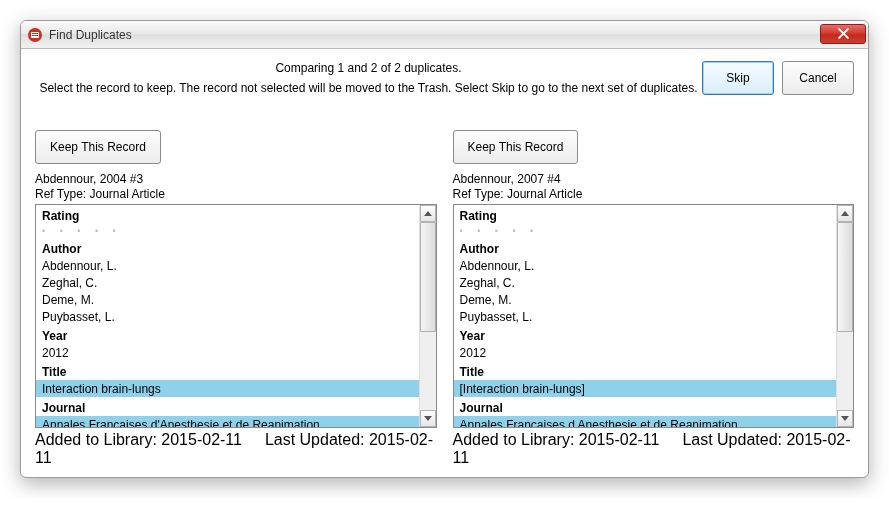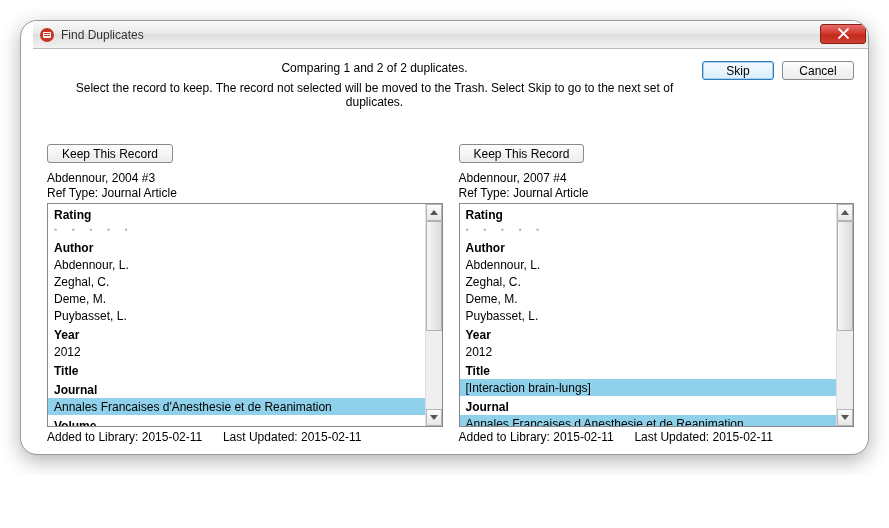--- a/index.html
+++ b/index.html
@@ -7,25 +7,24 @@
     margin: 0;
     padding: 20px;
     font-family: "Segoe UI", Tahoma, sans-serif;
     font-size: 12px;
     background: #fff;
     color: #000;
   }
   .window {
     width: 849px;
     border: 1px solid #9a9a9a;
-    border-radius: 17px;
+    border-radius: 6px;
     box-shadow: 0 6px 20px rgba(0,0,0,0.3);
     background: #fff;
     overflow: hidden;
-    padding-left: 12px;
   }
   .titlebar {
     height: 28px;
     background: linear-gradient(to bottom, #fafafa 0%, #e8e8e8 50%, #dedede 50%, #f2f2f2 100%);
     border-bottom: 1px solid #bbb;
     display: flex;
     align-items: center;
     padding: 0 2px 0 6px;
   }
   .titlebar .appicon {
@@ -46,21 +45,21 @@
   .content { padding: 12px 14px 10px 14px; }
   .toprow {
     display: flex; align-items: flex-start;
     margin-bottom: 2px;
   }
   .toprow .msgs { flex: 1; text-align: center; }
   .toprow .msgs .line1 { margin-bottom: 6px; }
   .btns { display: flex; gap: 8px; }
   button.win {
     font: inherit;
-    height: 19px;
+    height: 34px;
     padding: 0 14px;
     background: linear-gradient(to bottom, #fdfdfd, #ececec);
     border: 1px solid #8b8b8b;
     border-radius: 3px;
     cursor: default;
     min-width: 72px;
   }
   button.win.default {
     border: 1px solid #2f79b9;
     box-shadow: inset 0 0 0 1px #a6d2f2;
@@ -104,21 +103,21 @@
   .sb-thumb {
     position: absolute; top: 0; left: 0; right: 0;
     height: 110px;
     background: linear-gradient(to right,#f6f6f6,#dcdcdc);
     border: 1px solid #b0b0b0;
     border-radius: 1px;
   }
   .sb-arrow { width:0;height:0;border-left:4px solid transparent;border-right:4px solid transparent; }
   .sb-arrow.up { border-bottom:5px solid #555; }
   .sb-arrow.down { border-top:5px solid #555; }
-  .footer { margin-top: 3px; font-size: 12px; }
+  .footer { margin-top: 3px; font-size: 16px; }
   .footer span.gap { display:inline-block; width:14px; }
 </style>
 </head>
 <body>
 
 <div class="window">
   <div class="titlebar">
     <span class="appicon">
       <svg viewBox="0 0 16 16">
           <circle cx="8" cy="8" r="7" fill="#c93224"></circle>
@@ -161,20 +160,21 @@
             <div class="field field-label">Rating</div>
             <div class="rating-dots">•  •  •  •  •</div>
             <div class="field field-label">Author</div>
             <div class="field">Abdennour, L.</div>
             <div class="field">Zeghal, C.</div>
             <div class="field">Deme, M.</div>
             <div class="field">Puybasset, L.</div>
             <div class="field field-label">Year</div>
             <div class="field">2012</div>
             <div class="field field-label">Title</div>
+            <div class="field field-diff">Interaction brain-lungs</div>
             <div class="field field-label">Journal</div>
             <div class="field field-diff">Annales Francaises d'Anesthesie et de Reanimation</div>
             <div class="field field-label">Volume</div>
             <div class="field">31</div>
           </div>
           <div class="scrollbar">
             <div class="sb-btn">
                 <div class="sb-arrow up"></div>
               </div>
             <div class="sb-track">

